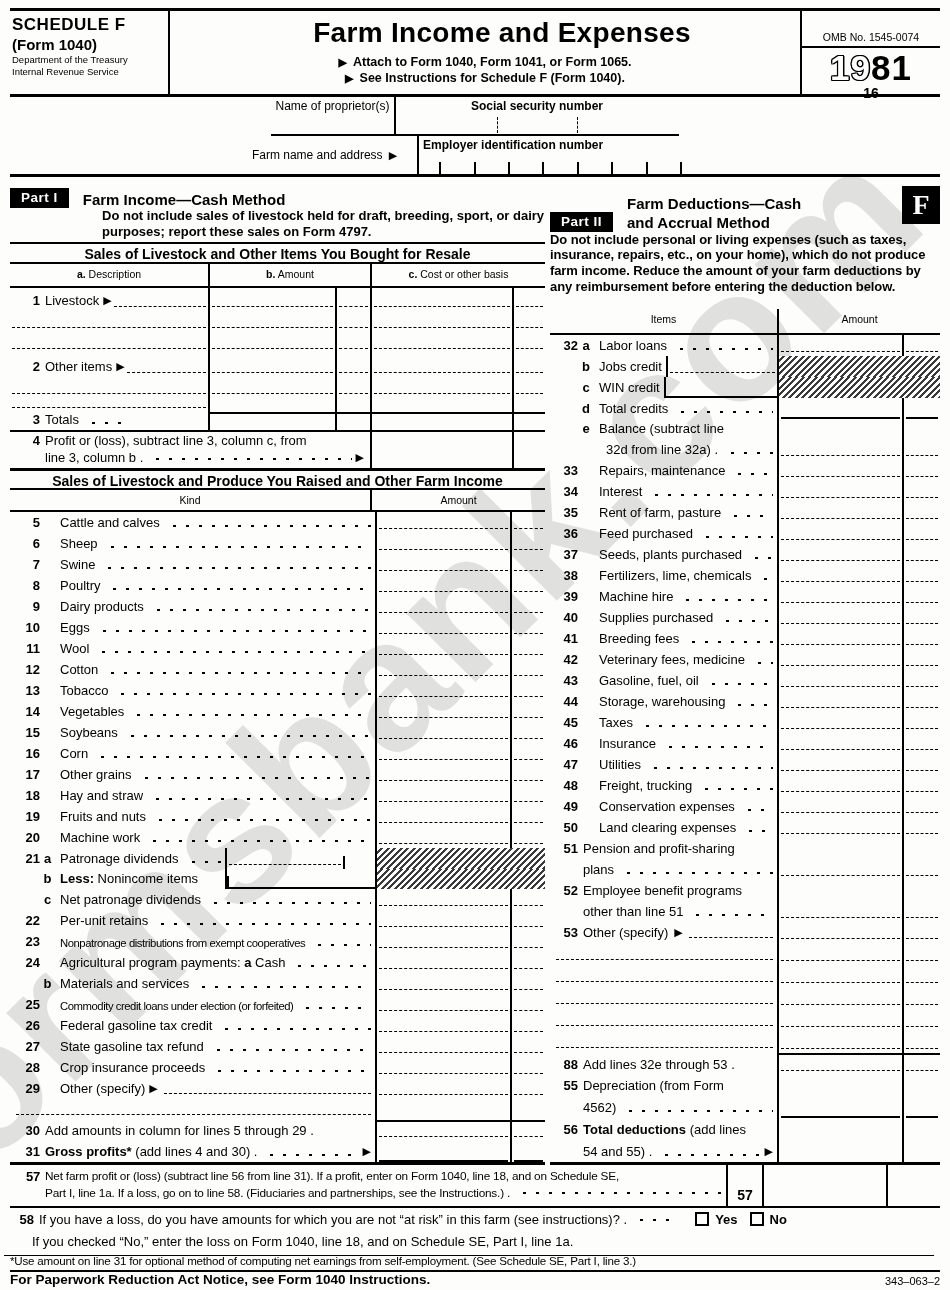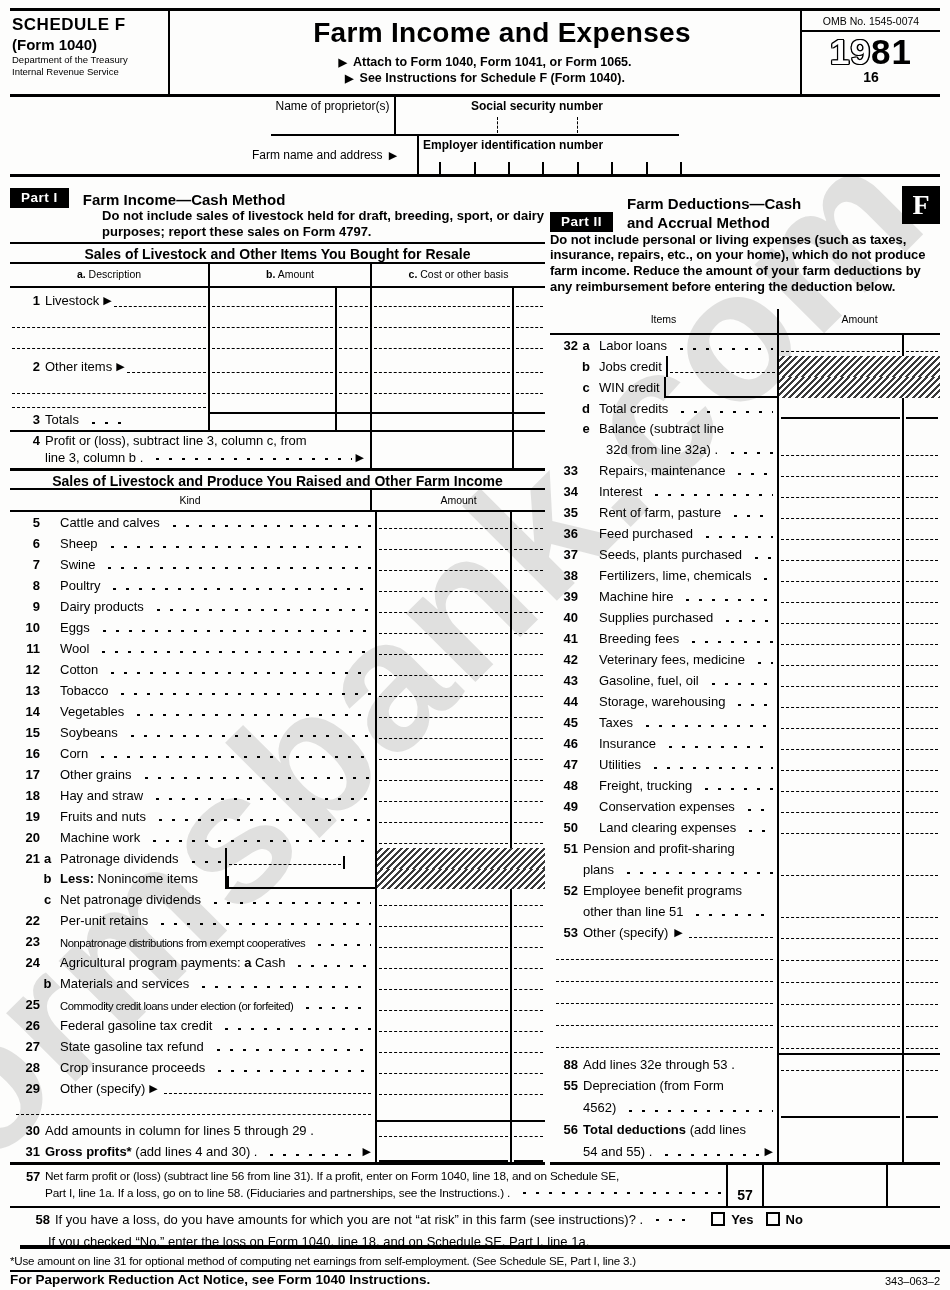--- a/index.html
+++ b/index.html
@@ -13,21 +13,21 @@
 .sched{font-weight:bold;font-size:17px;letter-spacing:.5px;}
 .f1040{font-weight:bold;font-size:15px;margin-top:1px;}
 .dept{font-size:9.5px;margin-top:1px;}
 .dept:first-of-type{margin-top:9px;}
 .hd-m{flex:1;text-align:center;padding-top:6px;}
 .ftitle{font-weight:bold;font-size:28px;letter-spacing:.3px;padding-left:34px;}
 .attach{font-weight:bold;font-size:12.5px;margin-top:6px;}
 .attach.l2{margin-top:2px;}
 .arr{font-size:11px;margin-right:6px;}
 .hd-r{width:140px;border-left:2px solid #000;text-align:center;}
-.omb{font-size:10.5px;padding:4px 0 3px;border-bottom:2px solid #000;}
+.omb{font-size:10.5px;padding:20px 0 3px;border-bottom:2px solid #000;}
 .yearrow{font-size:35px;font-weight:bold;line-height:36px;margin-top:2px;letter-spacing:1px;}
 .y19{color:#fff;text-shadow:-1.4px 0 #000,1.4px 0 #000,0 -1.4px #000,0 1.4px #000,-1px -1px #000,1px 1px #000,-1px 1px #000,1px -1px #000;}
 .seq{font-weight:bold;font-size:14px;line-height:14px;}
 
 .idwrap{left:10px;top:97px;width:930px;height:80px;border-bottom:3px solid #000;display:flex;flex-direction:column;align-items:center;}
 .idrow{display:flex;flex:1;}
 .idrow.r1{border-bottom:2px solid #000;}
 .id-l{flex:1;font-size:12px;padding:2px 4px;display:flex;align-items:flex-start;}
 .idrow.r2 .id-l{align-items:center;}
 .id-r{width:285px;border-left:2px solid #000;padding:2px 4px 0 4px;}
@@ -107,21 +107,21 @@
 .r4l2{display:flex;align-items:flex-end;}
 
 .blk57{left:10px;top:1165px;width:930px;height:43px;border-bottom:2.5px solid #000;display:flex;}
 .t57{flex:1;display:flex;font-size:11.8px;line-height:17px;letter-spacing:-.2px;padding-top:3px;}
 .t57 .num{padding-top:0;}
 .t57body{flex:1;}
 .t57 .l2row{display:flex;align-items:center;}
 .b57{width:38px;border-left:2px solid #000;border-right:2px solid #000;display:flex;align-items:flex-end;justify-content:center;font-weight:bold;font-size:14px;padding-bottom:3px;flex:none;}
 .a57{width:122px;flex:none;}
 .c57{width:54px;border-left:2px solid #000;flex:none;}
-.blk58{left:20px;top:1208px;width:930px;height:41px;border-bottom:4px solid #000000;font-size:13px;}
+.blk58{left:4px;top:1208px;width:930px;height:48px;border-bottom:1px solid #000000;font-size:13px;}
 .l58a{display:flex;align-items:center;height:22px;}
 .l58b{padding-left:28px;height:22px;display:flex;align-items:center;}
 .cb{width:14px;height:14px;border:2px solid #000;flex:none;margin:0 6px 0 12px;}
 .yn{font-weight:bold;}
 .fnote{left:10px;top:1252px;width:930px;height:20px;border-bottom:2.5px solid #000;font-size:11.6px;letter-spacing:-.2px;padding-top:2px;}
 .footer{left:10px;top:1272px;width:930px;display:flex;justify-content:space-between;align-items:flex-start;}
 .fl{font-weight:bold;font-size:13.5px;}
 .fr{font-size:11px;padding-top:3px;}
 b.inb{font-weight:bold;}
 </style>

